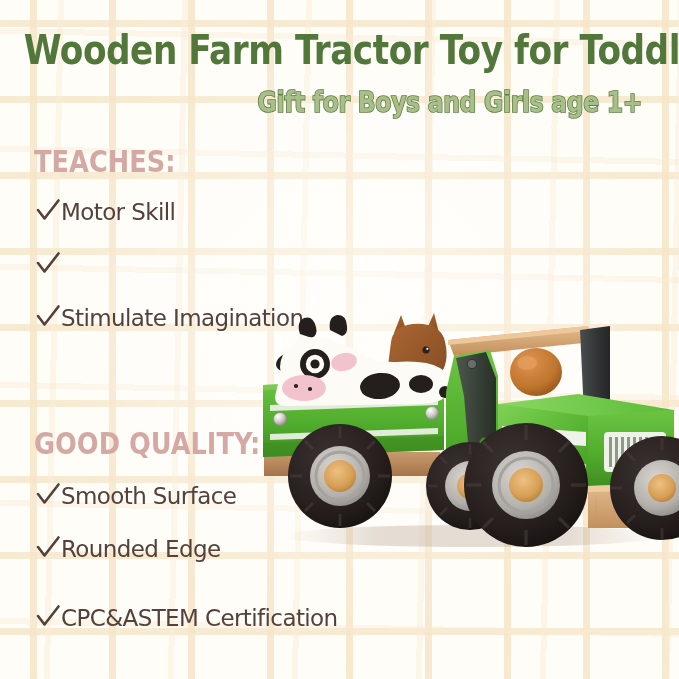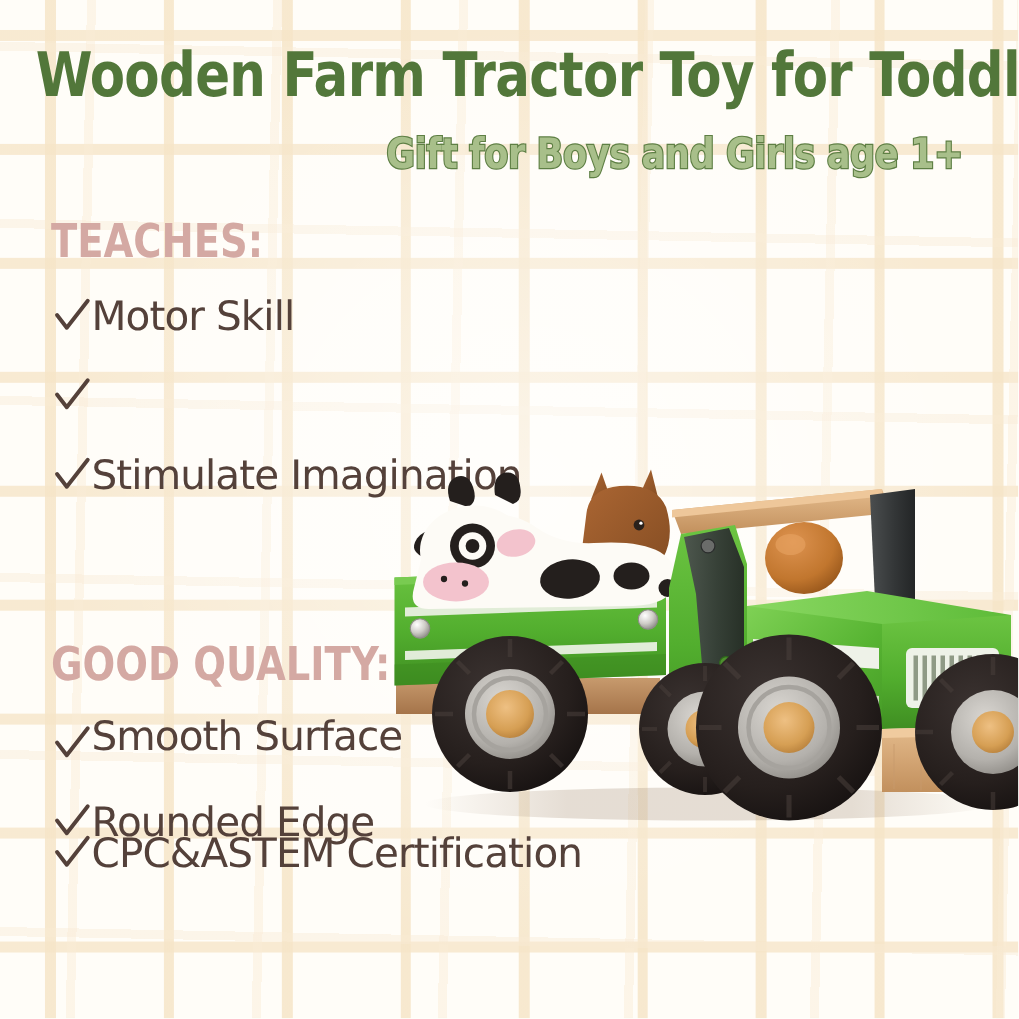--- a/index.html
+++ b/index.html
@@ -123,41 +123,41 @@
 
   
   .bullet {
     position: absolute;
     left: 35px;
     display: flex;
     align-items: baseline;
     white-space: nowrap;
     color: #54413a;
     font-family: "DejaVu Sans", sans-serif;
-    font-size: 27px;
+    font-size: 23px;
     line-height: 1;
     letter-spacing: -0.6px;
   }
   .bullet .check {
     display: inline-block;
     width: 26px;
     height: 26px;
     flex: 0 0 26px;
     position: relative;
     top: 3px;
   }
   .bullet .check svg { display: block; }
   .bullet .txt { display: inline-block; }
 
   #b-motor      { top: 194px; }
   #b-gross      { top: 247px; }
   #b-stimulate  { top: 300px; }
-  #b-smooth     { top: 478px; align-items: center; }
+  #b-smooth     { top: 478px; }
   #b-rounded    { top: 531px; }
-  #b-cpc        { top: 552px; }
+  #b-cpc        { top: 600px; }
 
   
   #product {
     position: absolute;
     left: 258px;
     top: 300px;
     width: 421px;
     height: 252px;
   }
   #product svg { display: block; width: 100%; height: 100%; }

